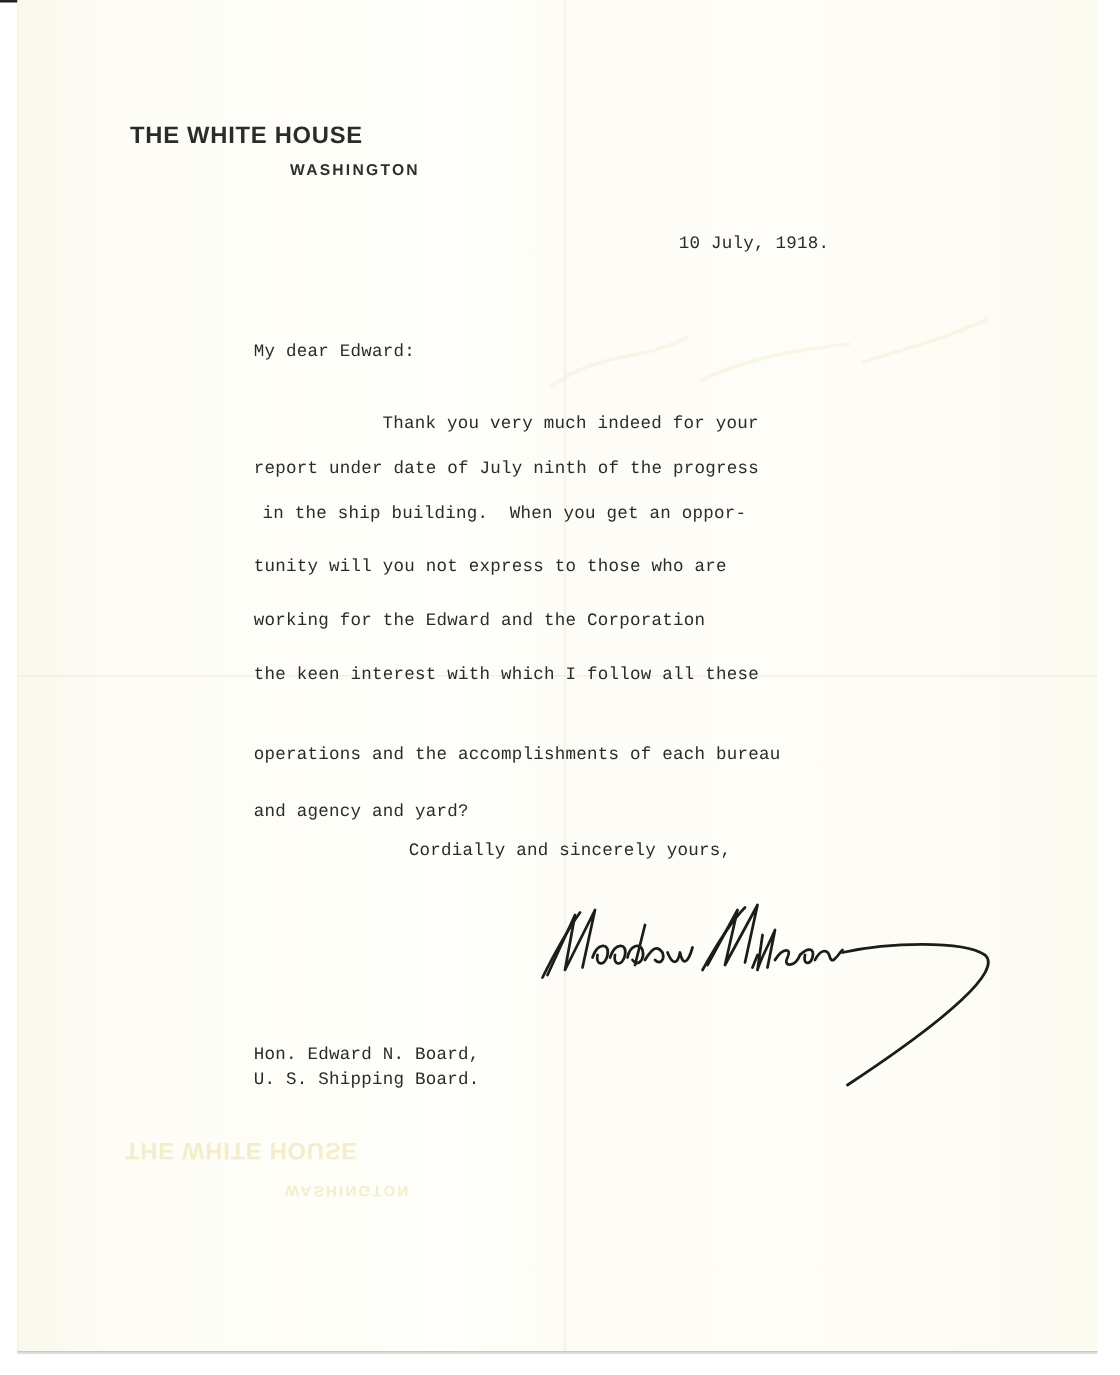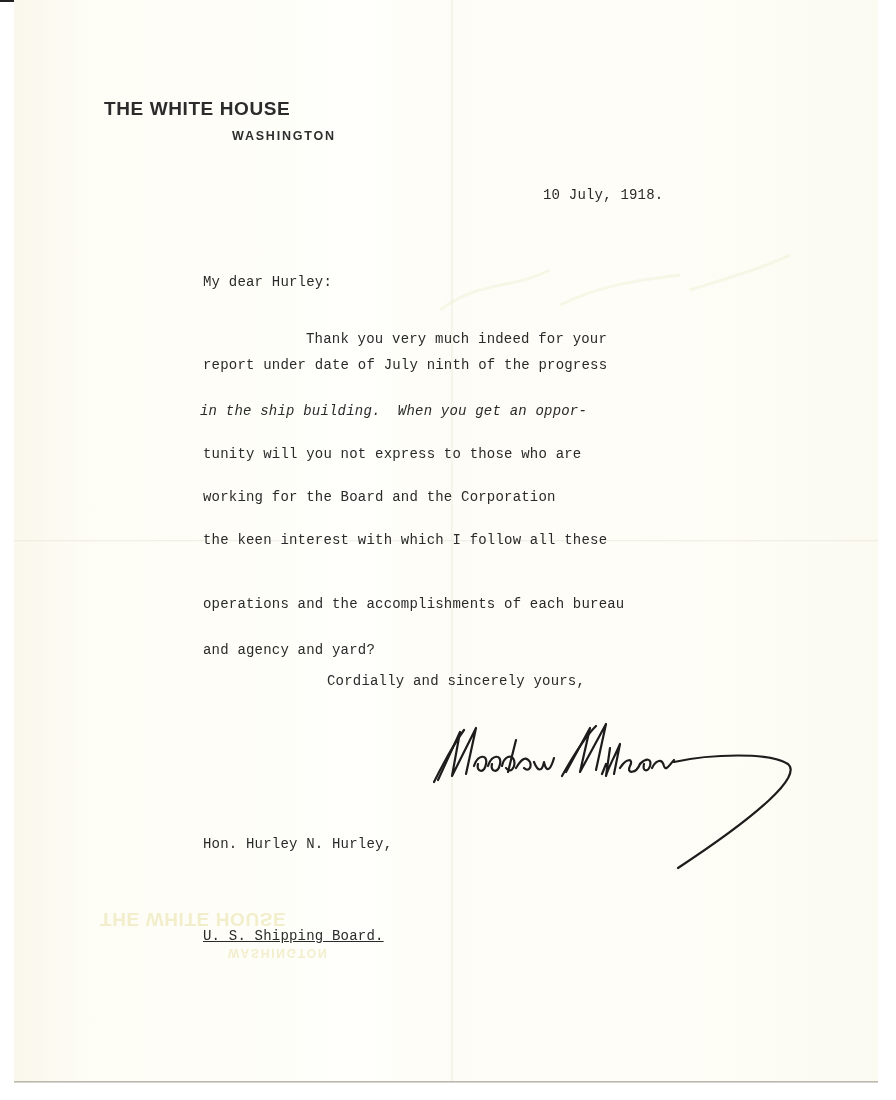--- a/index.html
+++ b/index.html
@@ -64,28 +64,28 @@
 
 <div class="letterhead-title">THE WHITE HOUSE</div>
 <div class="letterhead-sub">WASHINGTON</div>
 
 <svg class="ghost-sig" viewBox="0 0 390 80">
   <path d="M20 60 C60 30, 90 40, 130 20 M140 55 C180 35, 220 30, 260 25 M270 40 C300 30, 340 20, 370 5" stroke="#e9edc8" stroke-width="3" fill="none"></path>
 </svg>
 
 <div class="typed" style="left:543px; top:187px;">10 July, 1918.</div>
 
-<div class="typed" style="left:203px; top:274px;">My dear Hurley:</div>
+<div class="typed" style="left:203px; top:274px;">My dear Edward:</div>
 
 <div>
   <div class="typed" style="left:220px; top:331px;">          Thank you very much indeed for your</div>
-  <div class="typed" style="left:203px; top:357px;">report under date of July ninth of the progress</div>
-  <div class="typed" style="left:200px; top:403px;font-style:italic;">in the ship building.  When you get an oppor-</div>
+  <div class="typed" style="left:203px; top:367px;">report under date of July ninth of the progress</div>
+  <div class="typed" style="left:210px; top:403px;">in the ship building.  When you get an oppor-</div>
   <div class="typed" style="left:203px; top:446px;">tunity will you not express to those who are</div>
-  <div class="typed" style="left:203px; top:489px;">working for the Board and the Corporation</div>
+  <div class="typed" style="left:203px; top:489px;">working for the Edward and the Corporation</div>
   <div class="typed" style="left:203px; top:532px;">the keen interest with which I follow all these</div>
   <div class="typed" style="left:203px; top:575px;margin-top:21px;">operations and the accomplishments of each bureau</div>
   <div class="typed" style="left:203px; top:618px;margin-top:24px;">and agency and yard?</div>
 </div>
 
 <div class="typed" style="left:327px; top:661px;margin-top:12px;">Cordially and sincerely yours,</div>
 
 <svg class="signature" viewBox="0 0 370 160" aria-label="Woodrow Wilson">
   <g fill="none" stroke="#1c1c1c" stroke-width="2.2" stroke-linecap="round" stroke-linejoin="round">
 
@@ -103,19 +103,19 @@
 
     <path d="M176 46 L172 56 M180 30 L176 58 C178 50, 184 40, 190 26 L184 56"></path>
     <path d="M190 50 C196 40, 204 40, 200 48 C196 56, 206 56, 210 46"></path>
     <path d="M210 46 C216 40, 222 40, 220 48 C218 54, 212 54, 214 46"></path>
     <path d="M222 50 C226 42, 232 40, 234 48 C236 54, 240 46, 244 42"></path>
 
     <path d="M244 44 C280 36, 340 34, 358 46 C372 58, 330 96, 248 150"></path>
   </g>
 </svg>
 
-<div class="typed" style="left:203px; top:836px;">Hon. Hurley N. Hurley,</div>
-<div class="typed" style="left:203px; top:928px;text-decoration:underline;">U. S. Shipping Board.</div>
+<div class="typed" style="left:203px; top:836px;">Hon. Edward N. Board,</div>
+<div class="typed" style="left:203px; top:856px;">U. S. Shipping Board.</div>
 
 <div class="mirror-head">
   <span class="mt">THE WHITE HOUSE</span>
   <span class="ms">WASHINGTON</span>
 </div>
 
 </body></html>

